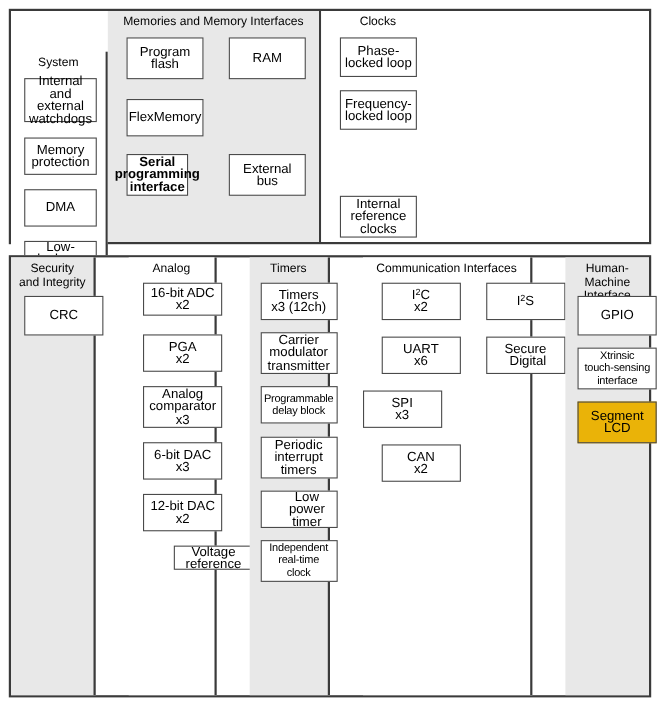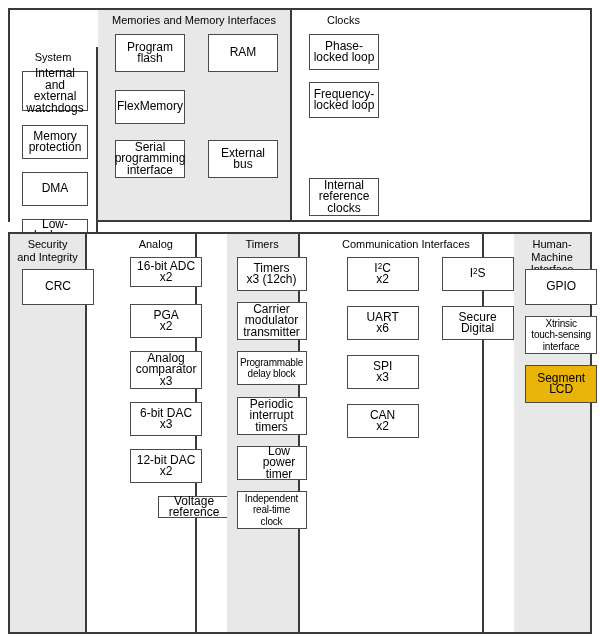--- a/index.html
+++ b/index.html
@@ -94,21 +94,21 @@
       <div class="blk" style="left:12px; top:172px; width:66px; height:34px;"><span>Low-leakage
 wakeup</span></div>
     </div>
 
     <div class="col shaded" style="width:194px;padding-left:46px;">
       <div class="col-title"><span>Memories and Memory Interfaces</span></div>
       <div class="blk" style="left:17px; top:24px; width:70px; height:38px;"><span>Program
 flash</span></div>
       <div class="blk" style="left:110px; top:24px; width:70px; height:38px;"><span>RAM</span></div>
       <div class="blk" style="left:17px; top:80px; width:70px; height:34px;"><span>FlexMemory</span></div>
-      <div class="blk" style="left:17px; top:130px; width:70px; height:38px;"><span>Serial
+      <div class="blk" style="left:17px; top:130px; width:56px; height:38px;font-weight:bold;"><span>Serial
 programming
 interface</span></div>
       <div class="blk" style="left:110px; top:130px; width:70px; height:38px;"><span>External
 bus</span></div>
     </div>
 
     <div class="col" style="width:103px;">
       <div class="col-title"><span>Clocks</span></div>
       <div class="blk" style="left:17px; top:24px; width:70px; height:36px;"><span>Phase-
 locked loop</span></div>
@@ -164,23 +164,23 @@
 clock</span></div>
     </div>
 
     <div class="col" style="width:195px;">
       <div class="col-title"><span>Communication Interfaces</span></div>
       <div class="blk" style="left:17px; top:23px; width:72px; height:34px;"><span>I<sup>2</sup>C
 x2</span></div>
       <div class="blk" style="left:112px; top:23px; width:72px; height:34px;"><span>I<sup>2</sup>S</span></div>
       <div class="blk" style="left:17px; top:72px; width:72px; height:34px;"><span>UART
 x6</span></div>
-      <div class="blk" style="left:112px; top:72px; width:72px; height:34px;"><span>Secure
+      <div class="blk" style="left:112px; top:72px; width:72px; height:34px;text-align:right;"><span>Secure
 Digital</span></div>
-      <div class="blk" style="left:17px; top:121px; width:72px; height:34px;"><span>SPI
+      <div class="blk" style="left:0; top:121px; width:72px; height:34px;"><span>SPI
 x3</span></div>
       <div class="blk" style="left:17px; top:170px; width:72px; height:34px;"><span>CAN
 x2</span></div>
     </div>
 
     <div class="col shaded" style="width:96px;">
       <div class="col-title"><span>Human-Machine
 Interface (HMI)</span></div>
       <div class="blk" style="left:11px; top:35px; width:72px; height:36px;"><span>GPIO</span></div>
       <div class="blk tight" style="left:11px; top:82px; width:72px; height:38px;"><span>Xtrinsic

